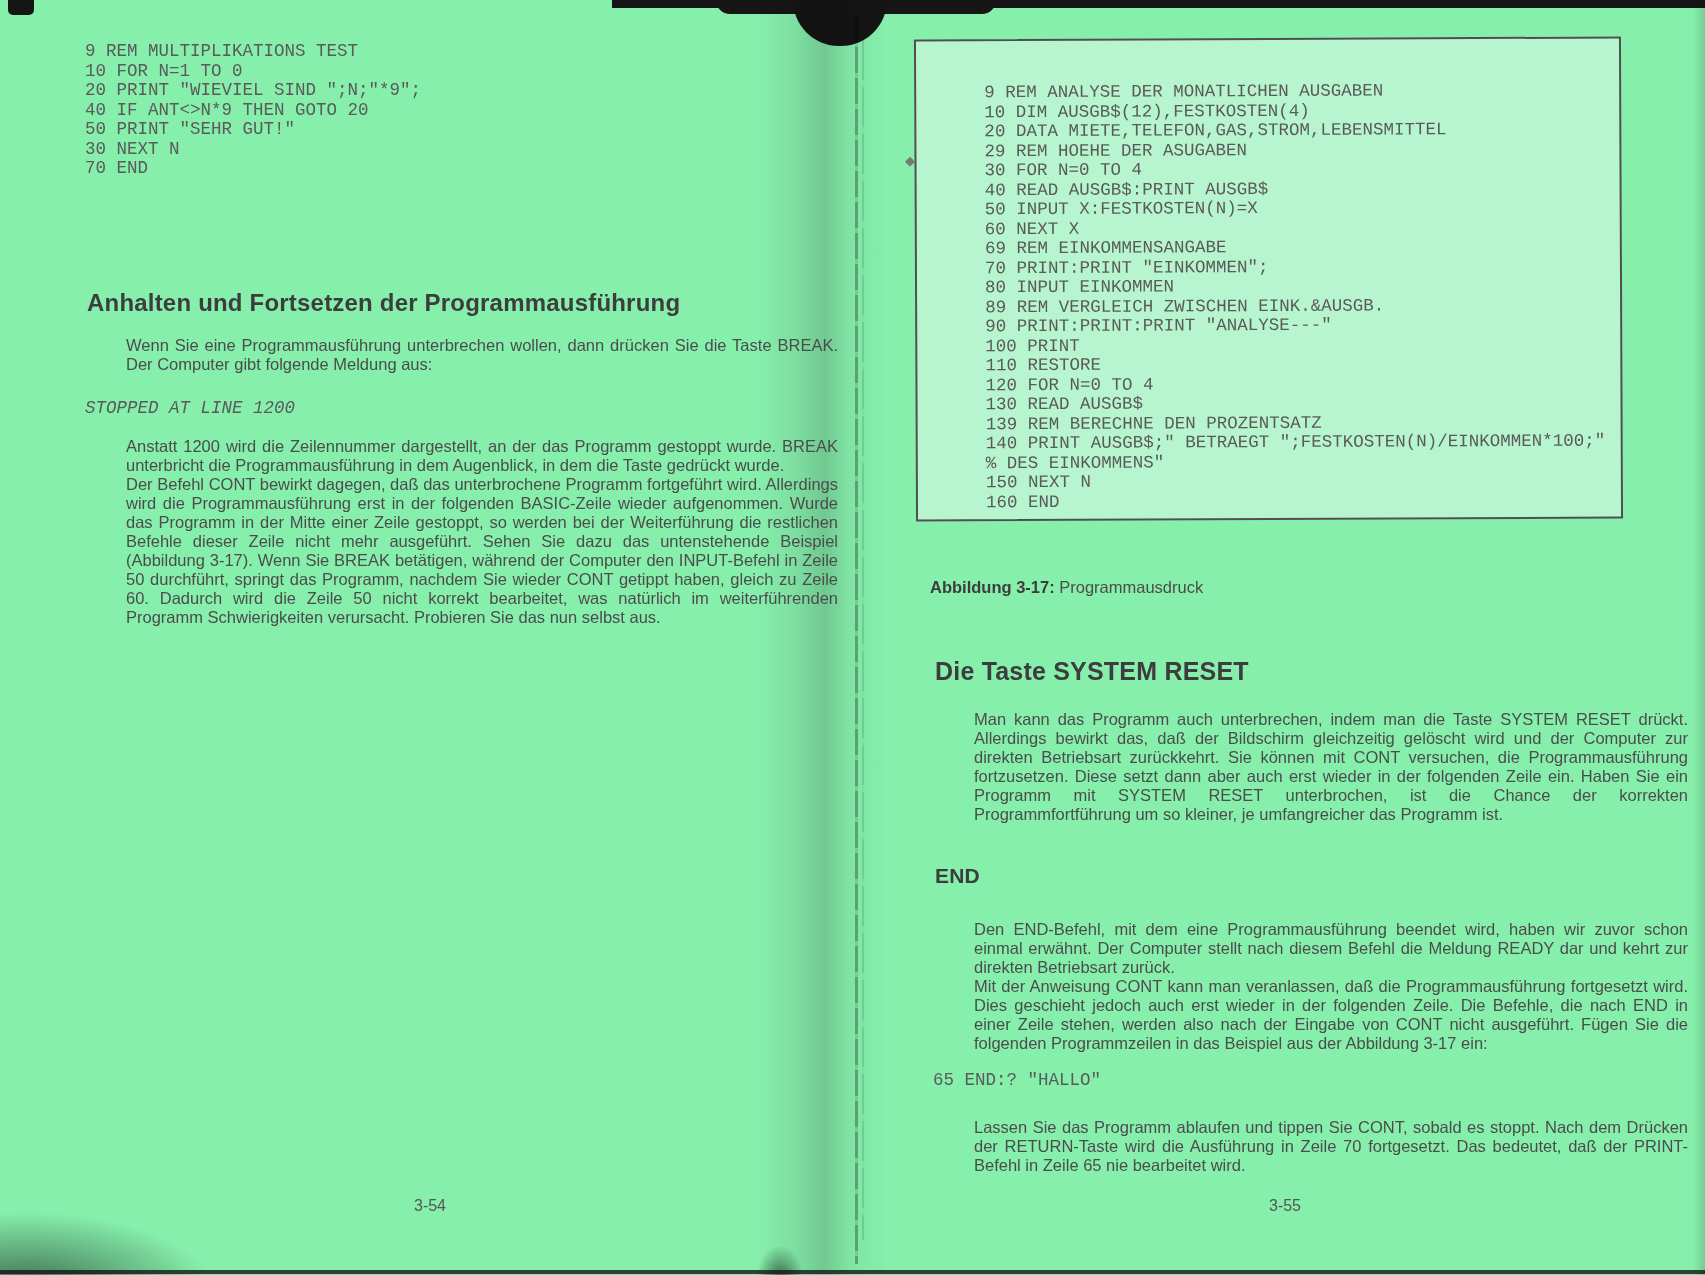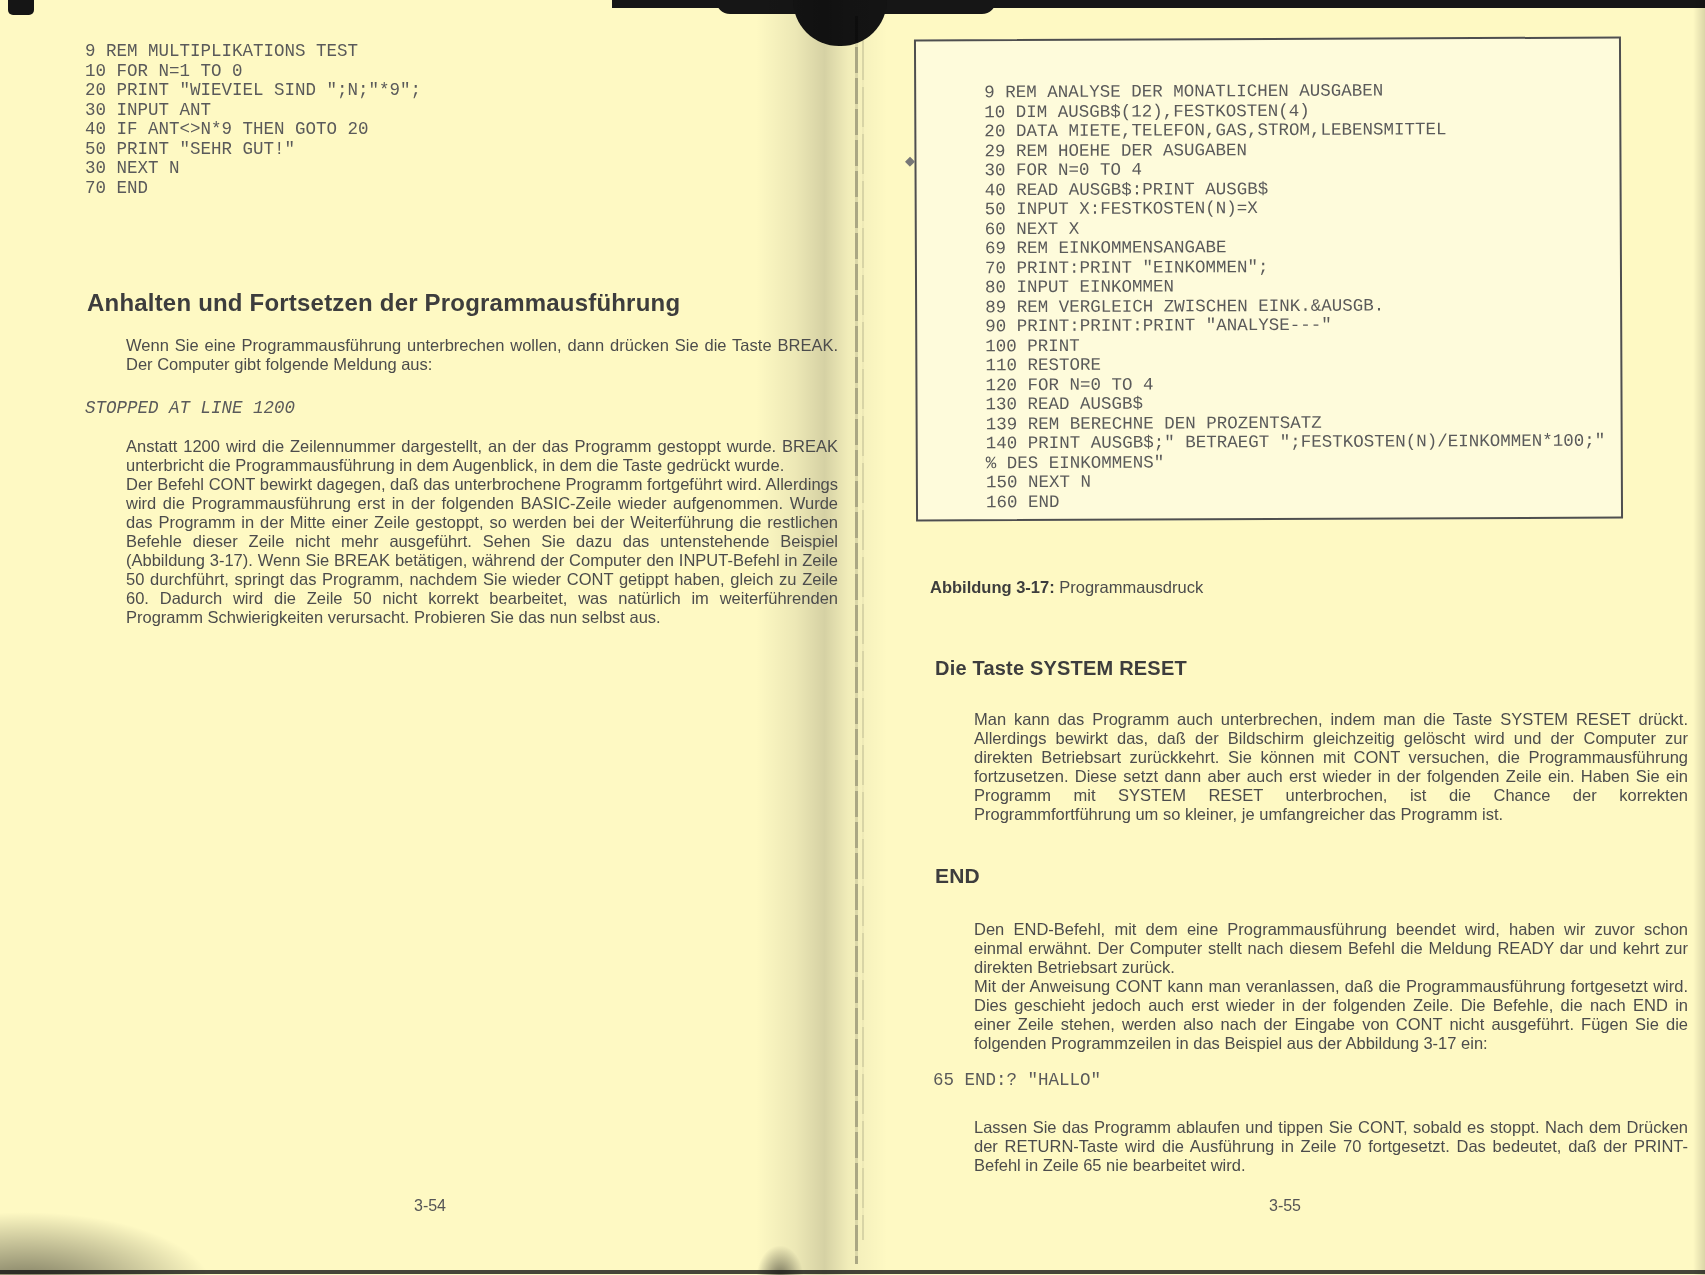--- a/index.html
+++ b/index.html
@@ -1,18 +1,18 @@
 <!DOCTYPE html>
 <html><head>
 <meta charset="utf-8">
 <style>
   html,body{margin:0;padding:0;background:#ffffff;}
   .scan{
     position:relative;width:1705px;height:1275px;overflow:hidden;
-    background:#fef9c3;
+    background:#86efac;
     font-family:"Liberation Sans", sans-serif;
     color:#4c4c4c;
   }
   
   .top-bar{position:absolute;left:612px;top:0;width:1093px;height:8px;background:#161616;}
   .top-bar-thick{position:absolute;left:716px;top:0;width:280px;height:14px;background:#161616;border-radius:0 0 14px 14px;}
   .spine-top{position:absolute;left:793px;top:0;width:94px;height:46px;background:#141414;
     border-radius:0 0 48px 48px;}
   .corner-tl{position:absolute;left:8px;top:0;width:26px;height:15px;background:#151515;border-radius:0 0 5px 5px;}
   .gutter{position:absolute;left:756px;top:0;width:132px;height:1275px;
@@ -45,21 +45,21 @@
   .pagenum{position:absolute;font-size:16px;color:#555;width:80px;text-align:center;}
   .l-pagenum{left:390px;top:1197px;}
 
   
   .fig-box{position:absolute;left:915px;top:38px;width:703px;height:478px;
     border:2px solid #4f4f4f;transform:rotate(-0.25deg);background:rgba(255,255,255,0.4);}
   .fig-box .code-block{position:absolute;left:68px;top:42px;}
   .fig-marker{position:absolute;left:905px;top:153px;font-size:13px;color:#777;}
   .caption{position:absolute;left:930px;top:578px;font-size:16.5px;color:#4c4c4c;}
   .caption b{color:#3d3d3d;}
-  .h-sr{position:absolute;left:933px;top:655px;font-size:20px;}
+  .h-sr{position:absolute;left:933px;top:655px;font-size:25px;}
   .p-sr{position:absolute;left:933px;top:710px;width:714px;}
   .h-end{position:absolute;left:933px;top:862px;font-size:21px;}
   .p-end{position:absolute;left:933px;top:920px;width:714px;}
   .r-l65{position:absolute;left:933px;top:1070px;font-size:17.5px;}
   .p-close{position:absolute;left:933px;top:1118px;width:714px;}
   .r-pagenum{left:1245px;top:1197px;}
 </style>
 </head>
 <body>
 
@@ -76,21 +76,20 @@
   <div class="corner-bl"></div>
   <div class="spine-bottom"></div>
   <div class="bottom-line"></div>
 
   <div>
 
     <div class="l-code mono code-block">
         <div class="code-line">9 REM MULTIPLIKATIONS TEST</div>
         <div class="code-line">10 FOR N=1 TO 0</div>
         <div class="code-line">20 PRINT "WIEVIEL SIND ";N;"*9";</div>
-        <div class="code-line">30 INPUT ANT</div>
         <div class="code-line">40 IF ANT&lt;&gt;N*9 THEN GOTO 20</div>
         <div class="code-line">50 PRINT "SEHR GUT!"</div>
         <div class="code-line">30 NEXT N</div>
         <div class="code-line">70 END</div>
       </div>
 
     <h1 class="l-heading">Anhalten und Fortsetzen der Programmausführung</h1>
 
     <div class="l-para1 body-text">Wenn Sie eine Programmausführung unterbrechen wollen, dann drücken Sie die Taste BREAK. Der Computer gibt folgende Meldung aus:</div>
 

